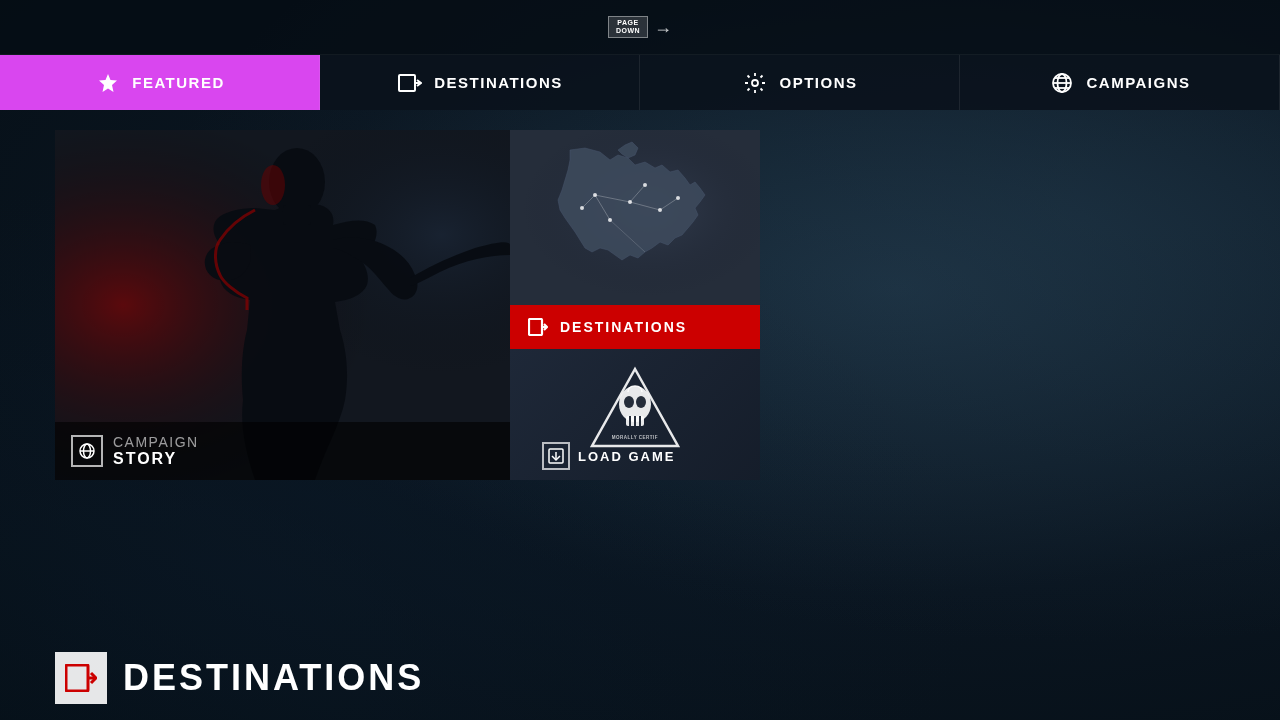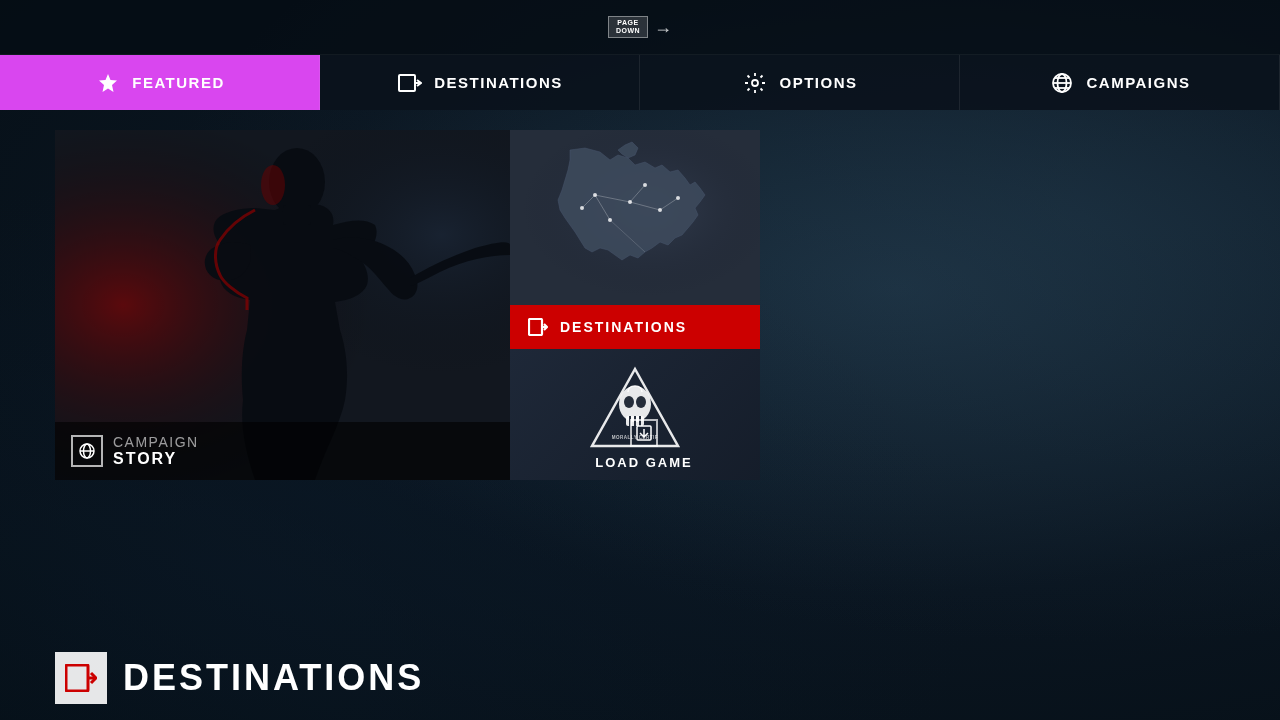--- a/index.html
+++ b/index.html
@@ -247,21 +247,20 @@
       left: 18px;
       right: 0;
       padding: 10px 14px;
       display: flex;
       align-items: center;
       gap: 8px;
       font-size: 13px;
       font-weight: 700;
       letter-spacing: 1.5px;
       text-transform: uppercase;
-      flex-direction: column;
     }
 
     
     .section-title {
       display: flex;
       align-items: center;
       gap: 16px;
       padding: 10px 55px 16px;
     }
 

